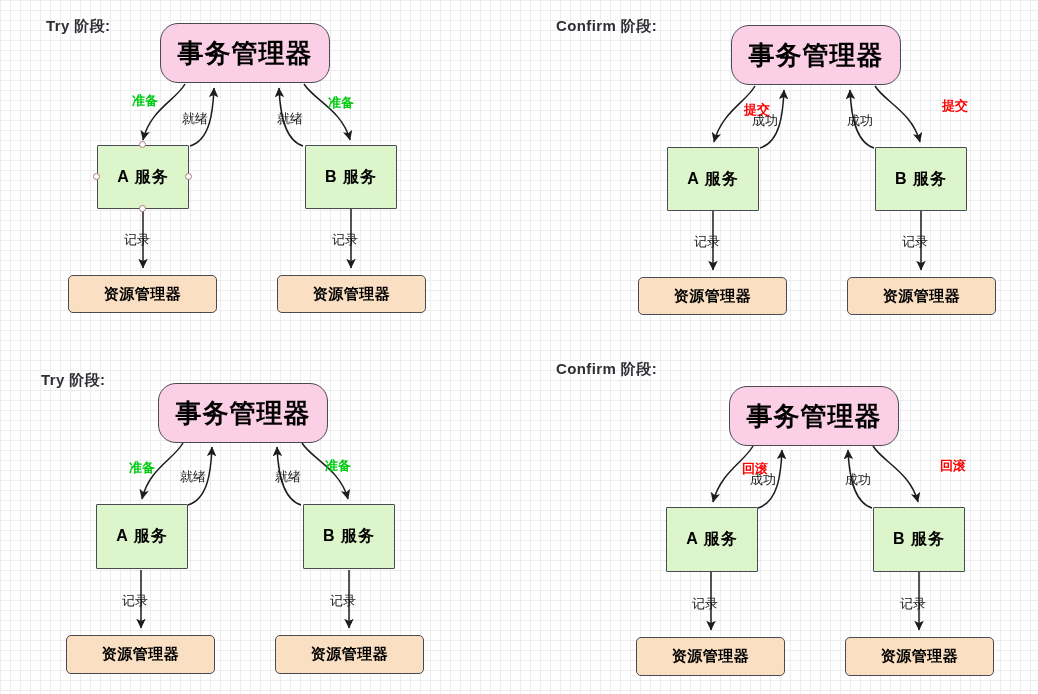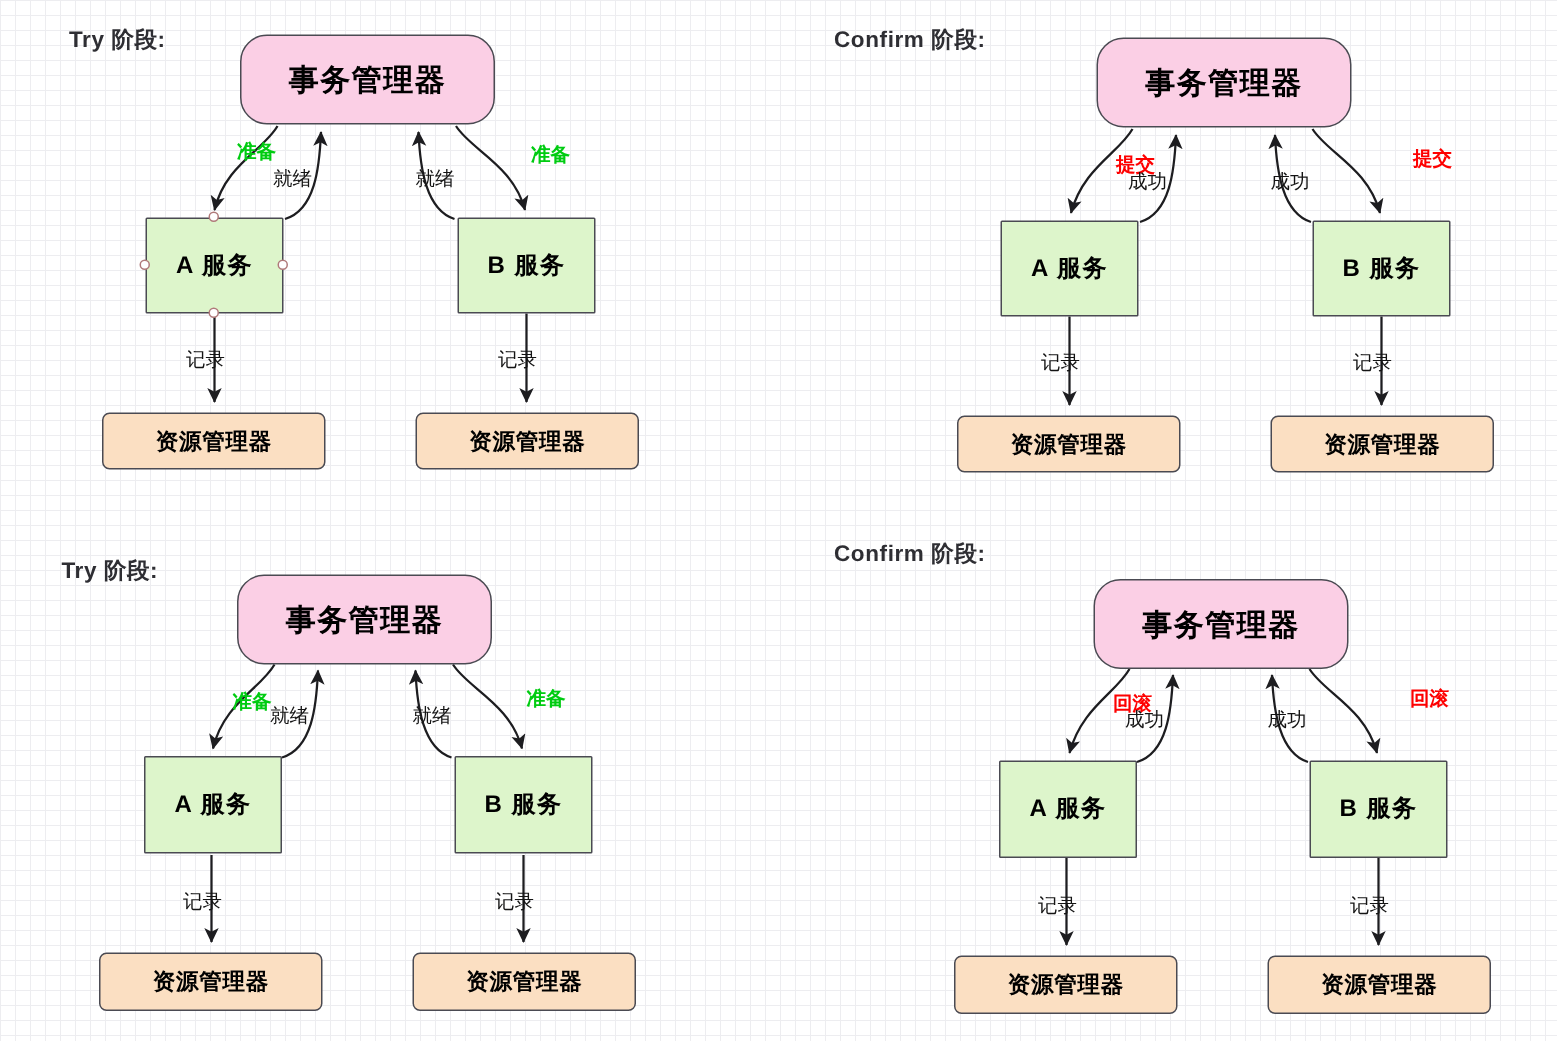--- a/index.html
+++ b/index.html
@@ -40,21 +40,21 @@
     align-items:center;
     justify-content:center;
     font-weight:bold;
     color:#000000;
     white-space:nowrap;
   }
   .node-tm{
     background:#fbcfe5;
     border:1.6px solid #4a4a52;
     border-radius:18px;
-    font-size:20px;
+    font-size:26px;
     letter-spacing:1px;
   }
   .node-svc{
     background:#ddf5cb;
     border:1.6px solid #4a4a52;
     border-radius:1px;
     font-size:16px;
     letter-spacing:1px;
   }
   .node-rm{
@@ -66,21 +66,21 @@
   }
 
   
   .edge-label{
     position:absolute;
     font-size:13px;
     font-weight:bold;
     white-space:nowrap;
     line-height:1;
   }
-  .lbl-green{color:#00cc11;margin-left:26px;}
+  .lbl-green{color:#00cc11;}
   .lbl-red{color:#fe0000;padding-left:44px;}
   .lbl-dark{color:#141414;font-weight:normal;}
 
   
   .handle{
     position:absolute;
     width:7px;height:7px;
     box-sizing:border-box;
     border:1.3px solid #b07a7a;
     background:#ffffff;

